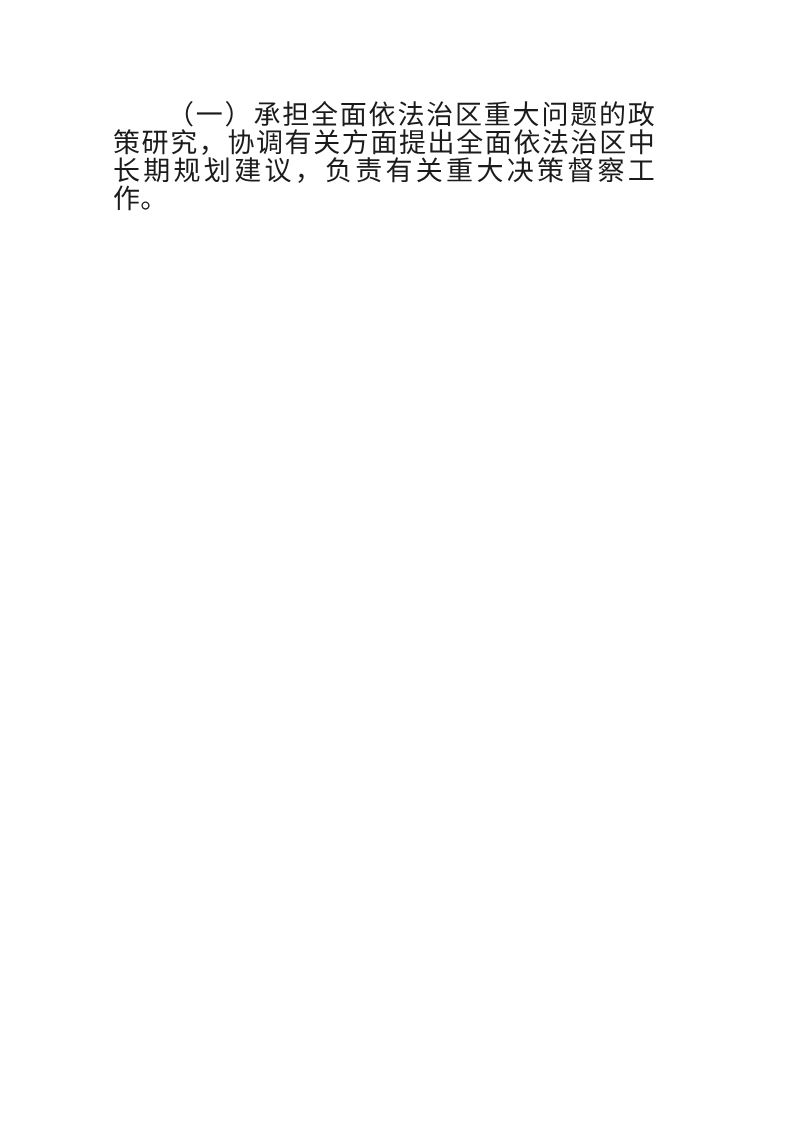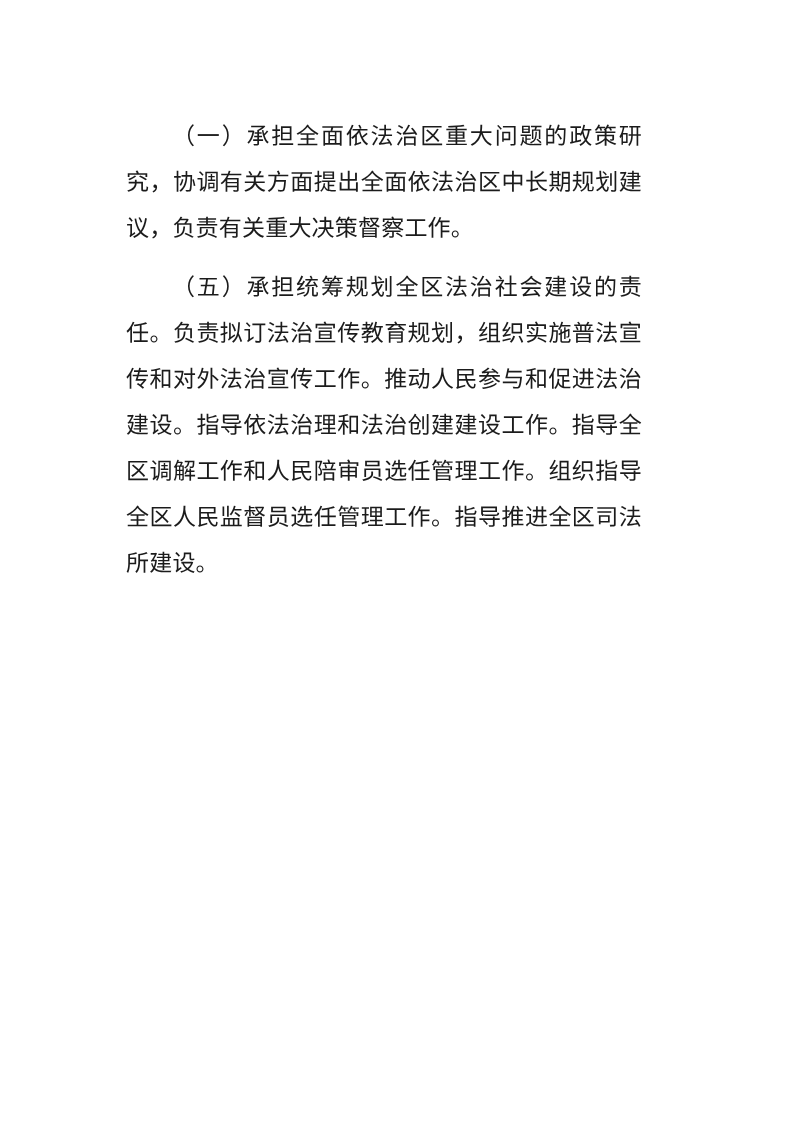--- a/index.html
+++ b/index.html
@@ -15,33 +15,32 @@
     overflow: hidden;
     font-family: "Liberation Serif", "DejaVu Serif", serif;
   }
   .content {
     position: absolute;
     left: 113px;
     top: 101px;
     width: 542px;
   }
   .content p {
-    margin: 13px;
+    margin: 0;
     padding: 0;
-    font-size: 23px;
-    line-height: 46px;
+    font-size: 27px;
+    line-height: 28px;
     letter-spacing: 0.2px;
     color: #1b1b1b;
     text-align: justify;
     text-justify: inter-character;
     text-indent: 2em;
     word-break: break-all;
   }
 </style>
 </head>
 <body>
 
 <div class="page">
   <div class="content">
     <p>（一）承担全面依法治区重大问题的政策研究，协调有关方面提出全面依法治区中长期规划建议，负责有关重大决策督察工作。</p>
-    <p>（五）承担统筹规划全区法治社会建设的责任。负责拟订法治宣传教育规划，组织实施普法宣传和对外法治宣传工作。推动人民参与和促进法治建设。指导依法治理和法治创建建设工作。指导全区调解工作和人民陪审员选任管理工作。组织指导全区人民监督员选任管理工作。指导推进全区司法所建设。</p>
   </div>
 </div>
 
 </body></html>

